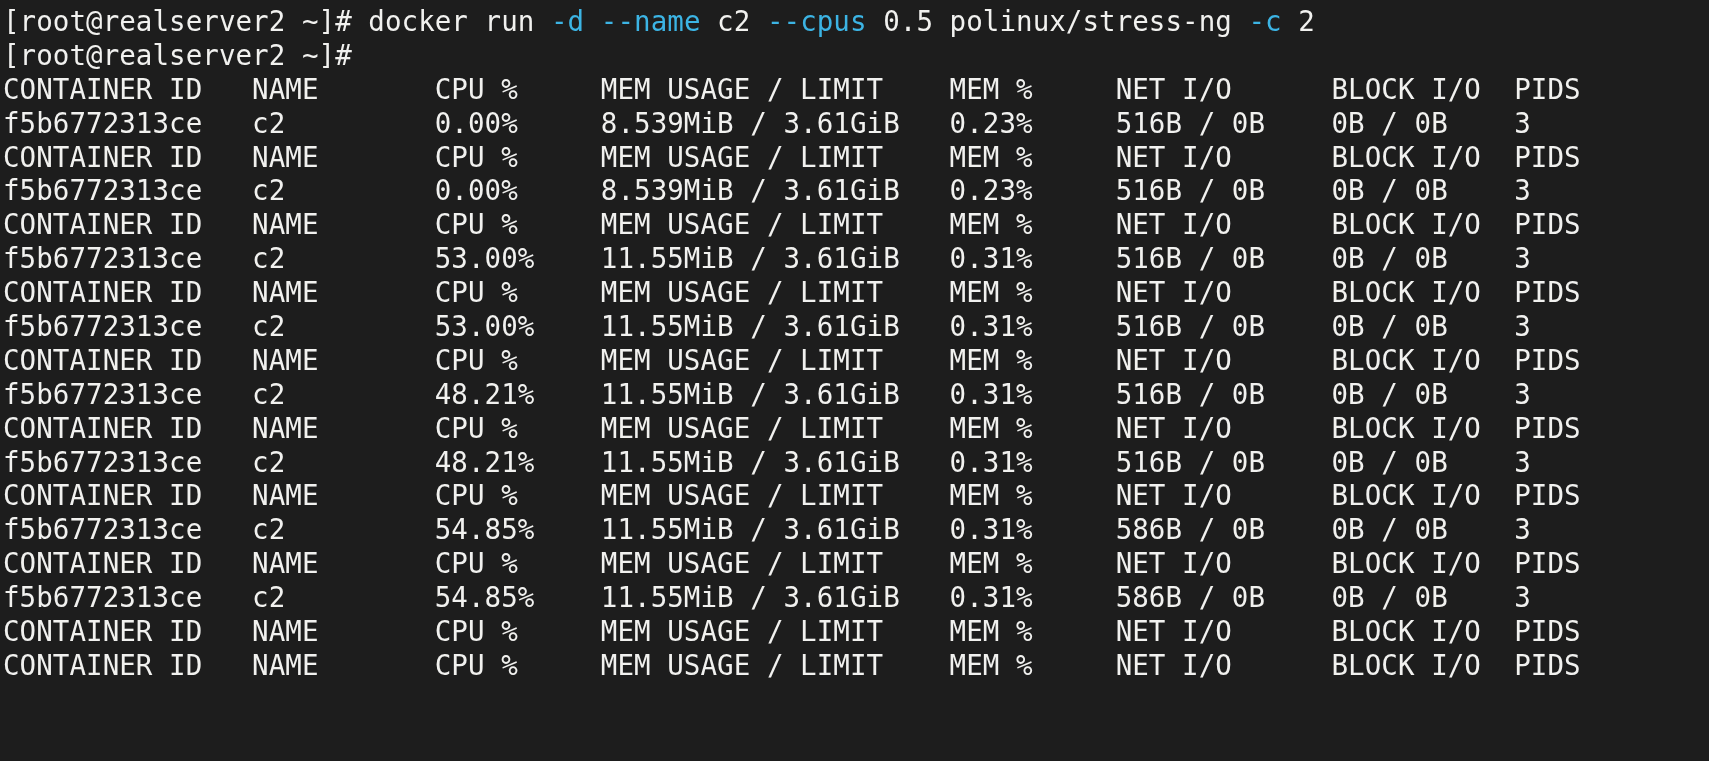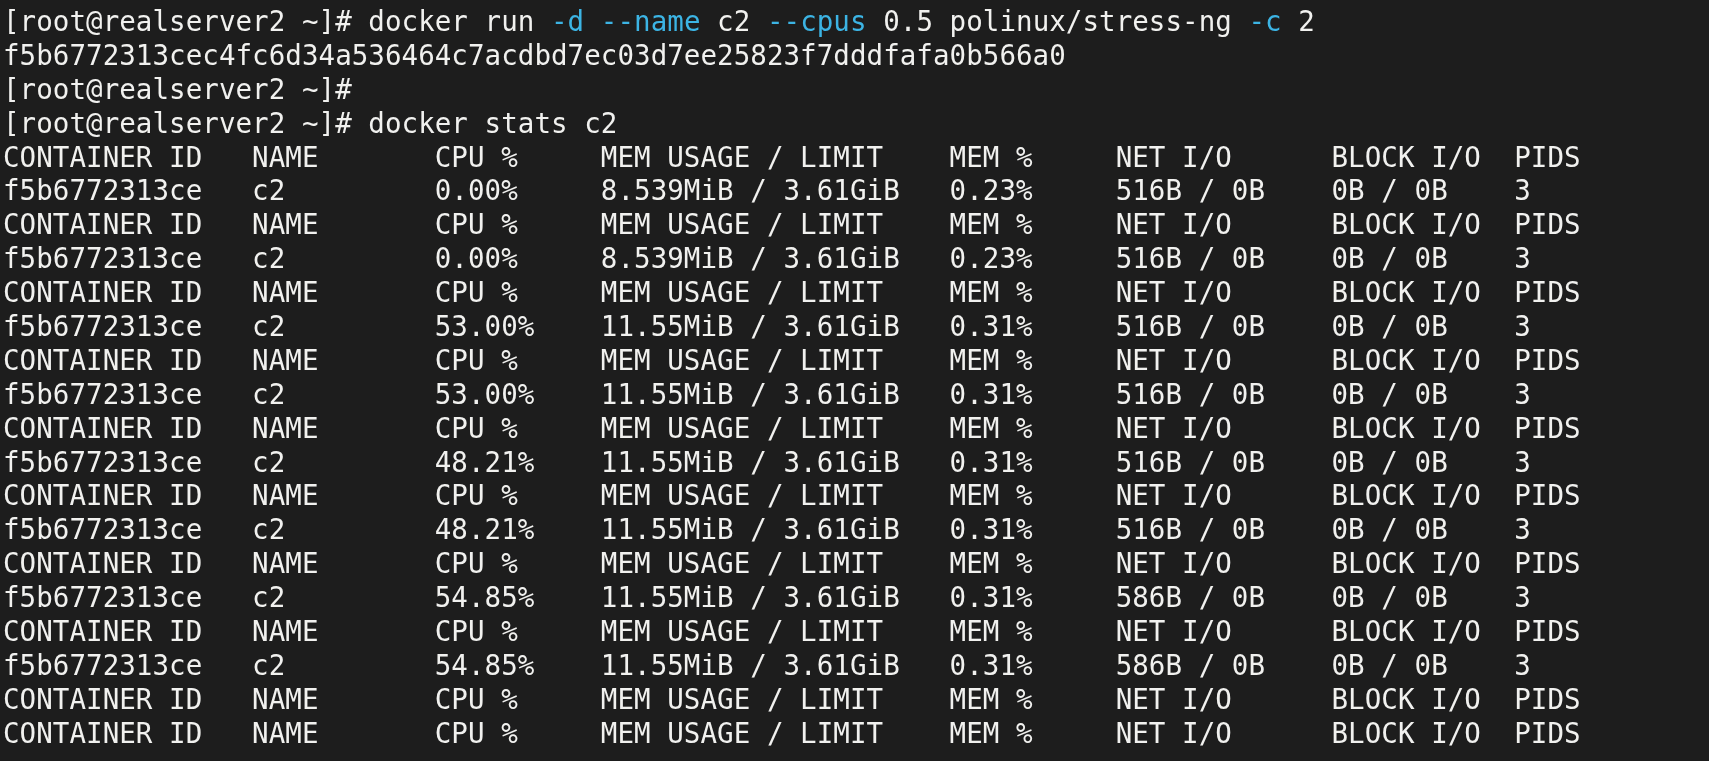--- a/index.html
+++ b/index.html
@@ -50,23 +50,21 @@
 </style>
 </head>
 <body>
 
 <div class="terminal-screen">
   <div class="term-line partial-top">
     
   </div>
   <div id="term-body">
       <div class="term-line"><span>[root@realserver2 ~]# docker run </span><span class="opt">-d</span><span> </span><span class="opt">--name</span><span> c2 </span><span class="opt">--cpus</span><span> 0.5 polinux/stress-ng </span><span class="opt">-c</span><span> 2</span></div>
-      <div class="term-line">f5b6772313cec4fc6d34a536464c7acdbd7ec03d7ee25823f7dddfafa0b566a0</div>
       <div class="term-line">[root@realserver2 ~]#</div>
-      <div class="term-line"><span>[root@realserver2 ~]# docker stats c2</span></div>
       <div class="term-line">CONTAINER ID   NAME       CPU %     MEM USAGE / LIMIT    MEM %     NET I/O      BLOCK I/O  PIDS</div>
       <div class="term-line">f5b6772313ce   c2         0.00%     8.539MiB / 3.61GiB   0.23%     516B / 0B    0B / 0B    3</div>
       <div class="term-line">CONTAINER ID   NAME       CPU %     MEM USAGE / LIMIT    MEM %     NET I/O      BLOCK I/O  PIDS</div>
       <div class="term-line">f5b6772313ce   c2         0.00%     8.539MiB / 3.61GiB   0.23%     516B / 0B    0B / 0B    3</div>
       <div class="term-line">CONTAINER ID   NAME       CPU %     MEM USAGE / LIMIT    MEM %     NET I/O      BLOCK I/O  PIDS</div>
       <div class="term-line">f5b6772313ce   c2         53.00%    11.55MiB / 3.61GiB   0.31%     516B / 0B    0B / 0B    3</div>
       <div class="term-line">CONTAINER ID   NAME       CPU %     MEM USAGE / LIMIT    MEM %     NET I/O      BLOCK I/O  PIDS</div>
       <div class="term-line">f5b6772313ce   c2         53.00%    11.55MiB / 3.61GiB   0.31%     516B / 0B    0B / 0B    3</div>
       <div class="term-line">CONTAINER ID   NAME       CPU %     MEM USAGE / LIMIT    MEM %     NET I/O      BLOCK I/O  PIDS</div>
       <div class="term-line">f5b6772313ce   c2         48.21%    11.55MiB / 3.61GiB   0.31%     516B / 0B    0B / 0B    3</div>

